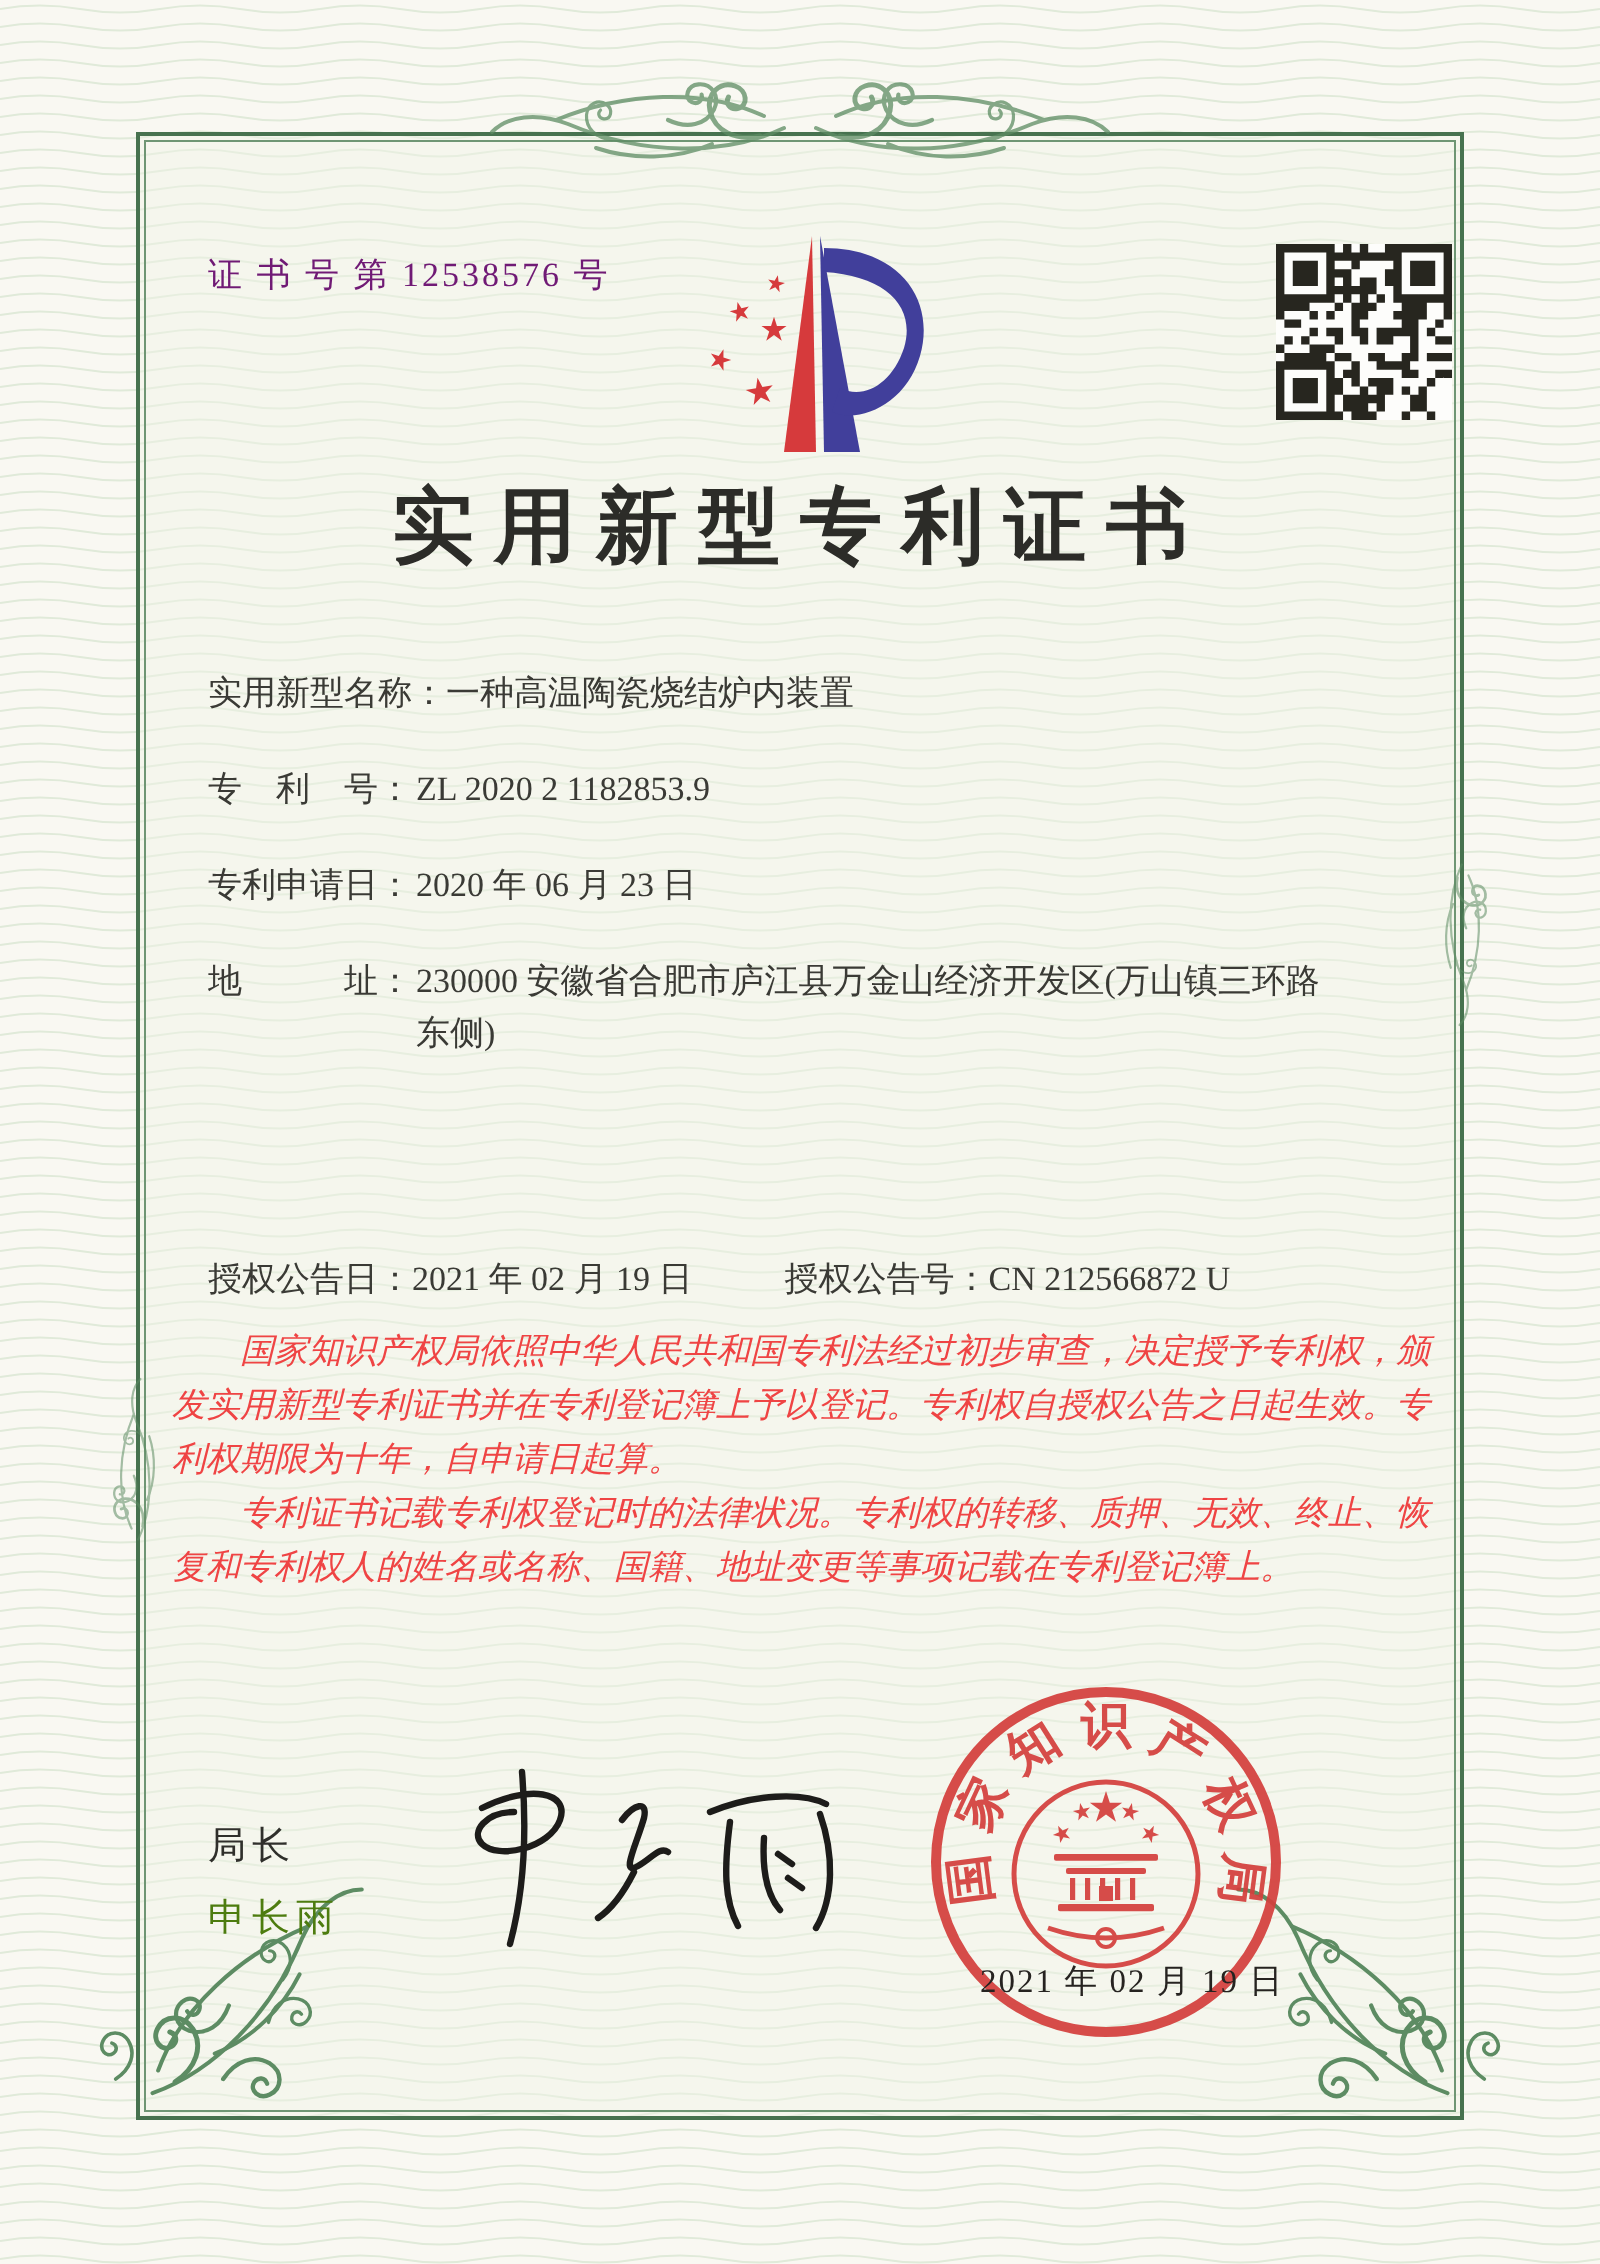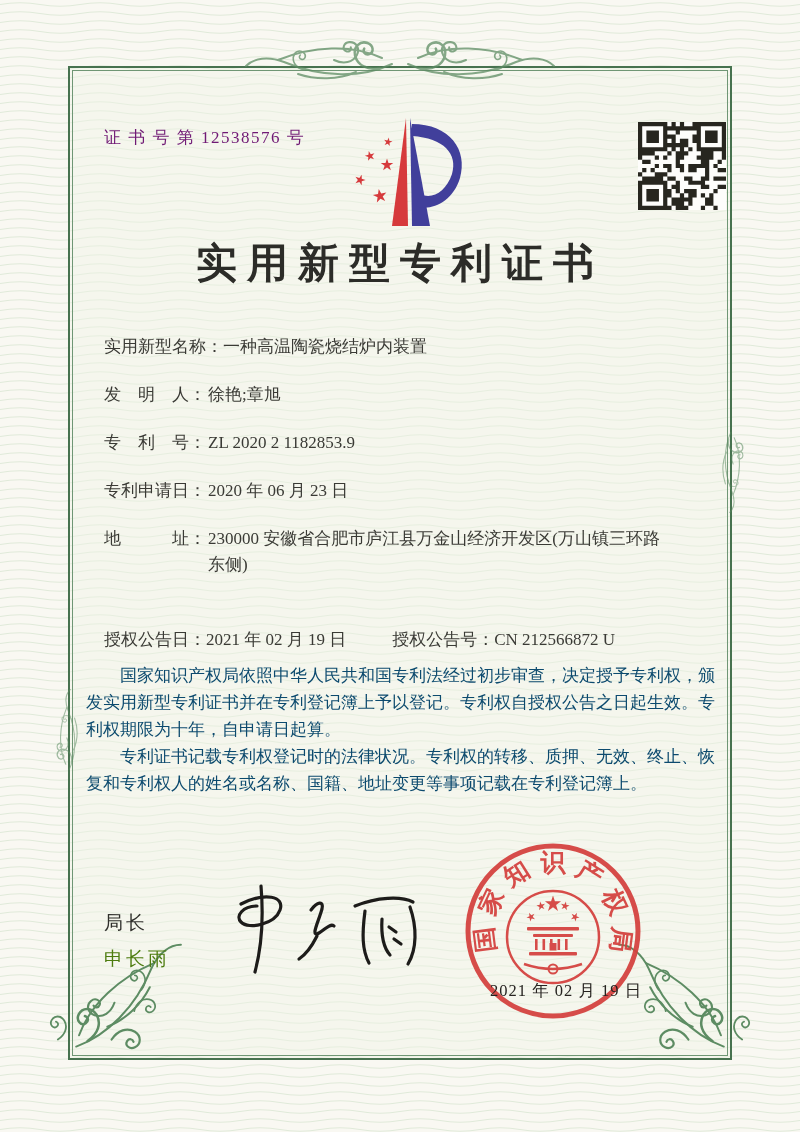--- a/index.html
+++ b/index.html
@@ -27,21 +27,21 @@
     font-size:41px;font-weight:bold;letter-spacing:10px;color:#2c2c28;
   }
   .fields{position:absolute;left:104px;top:334px;width:620px;font-size:17px;}
   .frow{display:flex;align-items:flex-start;margin-bottom:22px;line-height:26px;}
   .lbl{flex:0 0 104px;white-space:pre;}
   .val{max-width:466px;}
   .grant{position:absolute;left:104px;top:627px;display:flex;font-size:17px;line-height:26px;}
   .grant .pair2{margin-left:46px;display:flex;align-items:center;}
   .grant .lbl{flex:0 0 auto;}
   .paras{position:absolute;left:86px;top:662px;width:634px;font-size:17px;line-height:27px;
-    color:#0c4a6e;}
+    font-style:italic;color:#ef4444;}
   .paras p{margin:0;text-indent:2em;}
   .sig-title{position:absolute;left:104px;top:910px;font-size:19px;color:#2f2f2b;letter-spacing:3px;}
   .sig-name{position:absolute;left:104px;top:946px;font-size:19px;color:#4d7c0f;letter-spacing:3px;}
   .signature{position:absolute;left:205px;top:878px;}
   .signature path{fill:none;stroke:#1d1c1a;stroke-width:3.2;stroke-linecap:round;stroke-linejoin:round}
   .seal{position:absolute;left:462px;top:840px;opacity:.93;}
   .seal-date{position:absolute;left:490px;top:980px;font-size:16.5px;color:#262320;z-index:4;letter-spacing:1px;}
   .page-info{position:absolute;left:0;right:0;top:1028px;text-align:center;font-size:14.5px;letter-spacing:2px;color:#3d3d37;}
   .back-note{position:absolute;left:0;right:0;top:1080px;text-align:center;font-size:16px;letter-spacing:3px;
     font-style:italic;color:#45413a;}
@@ -117,24 +117,20 @@
       <rect width="84" height="84" fill="#fdfdfb"></rect>
       <path id="qmods" fill="#27261f" d="M0,0h4v4h-4zM4,0h4v4h-4zM8,0h4v4h-4zM12,0h4v4h-4zM16,0h4v4h-4zM20,0h4v4h-4zM24,0h4v4h-4zM32,0h4v4h-4zM40,0h4v4h-4zM52,0h4v4h-4zM56,0h4v4h-4zM60,0h4v4h-4zM64,0h4v4h-4zM68,0h4v4h-4zM72,0h4v4h-4zM76,0h4v4h-4zM80,0h4v4h-4zM0,4h4v4h-4zM24,4h4v4h-4zM28,4h4v4h-4zM32,4h4v4h-4zM36,4h4v4h-4zM40,4h4v4h-4zM44,4h4v4h-4zM48,4h4v4h-4zM52,4h4v4h-4zM56,4h4v4h-4zM80,4h4v4h-4zM0,8h4v4h-4zM8,8h4v4h-4zM12,8h4v4h-4zM16,8h4v4h-4zM24,8h4v4h-4zM36,8h4v4h-4zM56,8h4v4h-4zM64,8h4v4h-4zM68,8h4v4h-4zM72,8h4v4h-4zM80,8h4v4h-4zM0,12h4v4h-4zM8,12h4v4h-4zM12,12h4v4h-4zM16,12h4v4h-4zM24,12h4v4h-4zM28,12h4v4h-4zM32,12h4v4h-4zM52,12h4v4h-4zM56,12h4v4h-4zM64,12h4v4h-4zM68,12h4v4h-4zM72,12h4v4h-4zM80,12h4v4h-4zM0,16h4v4h-4zM8,16h4v4h-4zM12,16h4v4h-4zM16,16h4v4h-4zM24,16h4v4h-4zM32,16h4v4h-4zM40,16h4v4h-4zM44,16h4v4h-4zM52,16h4v4h-4zM56,16h4v4h-4zM64,16h4v4h-4zM68,16h4v4h-4zM72,16h4v4h-4zM80,16h4v4h-4zM0,20h4v4h-4zM24,20h4v4h-4zM28,20h4v4h-4zM32,20h4v4h-4zM36,20h4v4h-4zM40,20h4v4h-4zM44,20h4v4h-4zM56,20h4v4h-4zM80,20h4v4h-4zM0,24h4v4h-4zM4,24h4v4h-4zM8,24h4v4h-4zM12,24h4v4h-4zM16,24h4v4h-4zM20,24h4v4h-4zM24,24h4v4h-4zM32,24h4v4h-4zM40,24h4v4h-4zM48,24h4v4h-4zM56,24h4v4h-4zM60,24h4v4h-4zM64,24h4v4h-4zM68,24h4v4h-4zM72,24h4v4h-4zM76,24h4v4h-4zM80,24h4v4h-4zM0,28h4v4h-4zM4,28h4v4h-4zM8,28h4v4h-4zM12,28h4v4h-4zM28,28h4v4h-4zM36,28h4v4h-4zM40,28h4v4h-4zM44,28h4v4h-4zM60,28h4v4h-4zM64,28h4v4h-4zM68,28h4v4h-4zM80,28h4v4h-4zM0,32h4v4h-4zM16,32h4v4h-4zM24,32h4v4h-4zM36,32h4v4h-4zM40,32h4v4h-4zM56,32h4v4h-4zM60,32h4v4h-4zM64,32h4v4h-4zM68,32h4v4h-4zM80,32h4v4h-4zM4,36h4v4h-4zM8,36h4v4h-4zM36,36h4v4h-4zM60,36h4v4h-4zM64,36h4v4h-4zM76,36h4v4h-4zM16,40h4v4h-4zM24,40h4v4h-4zM28,40h4v4h-4zM36,40h4v4h-4zM40,40h4v4h-4zM48,40h4v4h-4zM52,40h4v4h-4zM56,40h4v4h-4zM60,40h4v4h-4zM64,40h4v4h-4zM72,40h4v4h-4zM4,44h4v4h-4zM12,44h4v4h-4zM28,44h4v4h-4zM40,44h4v4h-4zM48,44h4v4h-4zM52,44h4v4h-4zM64,44h4v4h-4zM76,44h4v4h-4zM80,44h4v4h-4zM0,48h4v4h-4zM16,48h4v4h-4zM20,48h4v4h-4zM24,48h4v4h-4zM64,48h4v4h-4zM4,52h4v4h-4zM8,52h4v4h-4zM12,52h4v4h-4zM16,52h4v4h-4zM20,52h4v4h-4zM28,52h4v4h-4zM32,52h4v4h-4zM44,52h4v4h-4zM48,52h4v4h-4zM60,52h4v4h-4zM64,52h4v4h-4zM72,52h4v4h-4zM76,52h4v4h-4zM80,52h4v4h-4zM0,56h4v4h-4zM4,56h4v4h-4zM8,56h4v4h-4zM12,56h4v4h-4zM16,56h4v4h-4zM20,56h4v4h-4zM24,56h4v4h-4zM36,56h4v4h-4zM48,56h4v4h-4zM52,56h4v4h-4zM56,56h4v4h-4zM60,56h4v4h-4zM0,60h4v4h-4zM24,60h4v4h-4zM32,60h4v4h-4zM36,60h4v4h-4zM60,60h4v4h-4zM64,60h4v4h-4zM76,60h4v4h-4zM80,60h4v4h-4zM0,64h4v4h-4zM8,64h4v4h-4zM12,64h4v4h-4zM16,64h4v4h-4zM24,64h4v4h-4zM28,64h4v4h-4zM36,64h4v4h-4zM44,64h4v4h-4zM48,64h4v4h-4zM52,64h4v4h-4zM72,64h4v4h-4zM0,68h4v4h-4zM8,68h4v4h-4zM12,68h4v4h-4zM16,68h4v4h-4zM24,68h4v4h-4zM28,68h4v4h-4zM40,68h4v4h-4zM48,68h4v4h-4zM52,68h4v4h-4zM60,68h4v4h-4zM68,68h4v4h-4zM0,72h4v4h-4zM8,72h4v4h-4zM12,72h4v4h-4zM16,72h4v4h-4zM24,72h4v4h-4zM32,72h4v4h-4zM36,72h4v4h-4zM40,72h4v4h-4zM44,72h4v4h-4zM48,72h4v4h-4zM64,72h4v4h-4zM68,72h4v4h-4zM0,76h4v4h-4zM24,76h4v4h-4zM32,76h4v4h-4zM36,76h4v4h-4zM40,76h4v4h-4zM48,76h4v4h-4zM64,76h4v4h-4zM68,76h4v4h-4zM0,80h4v4h-4zM4,80h4v4h-4zM8,80h4v4h-4zM12,80h4v4h-4zM16,80h4v4h-4zM20,80h4v4h-4zM24,80h4v4h-4zM28,80h4v4h-4zM36,80h4v4h-4zM40,80h4v4h-4zM44,80h4v4h-4zM60,80h4v4h-4zM72,80h4v4h-4z"></path>
     </svg>
 
     <h1 class="title">实用新型专利证书</h1>
 
     <div class="fields">
       <div class="frow">
         <span class="lbl">实用新型名称：</span>
         <span class="val">一种高温陶瓷烧结炉内装置</span>
-      </div>
-      <div class="frow">
-        <span class="lbl">发　明　人：</span>
-        <span class="val">徐艳;章旭</span>
       </div>
       <div class="frow">
         <span class="lbl">专　利　号：</span>
         <span class="val">ZL 2020 2 1182853.9</span>
       </div>
       <div class="frow">
         <span class="lbl">专利申请日：</span>
         <span class="val">2020 年 06 月 23 日</span>
       </div>
       <div class="frow">

